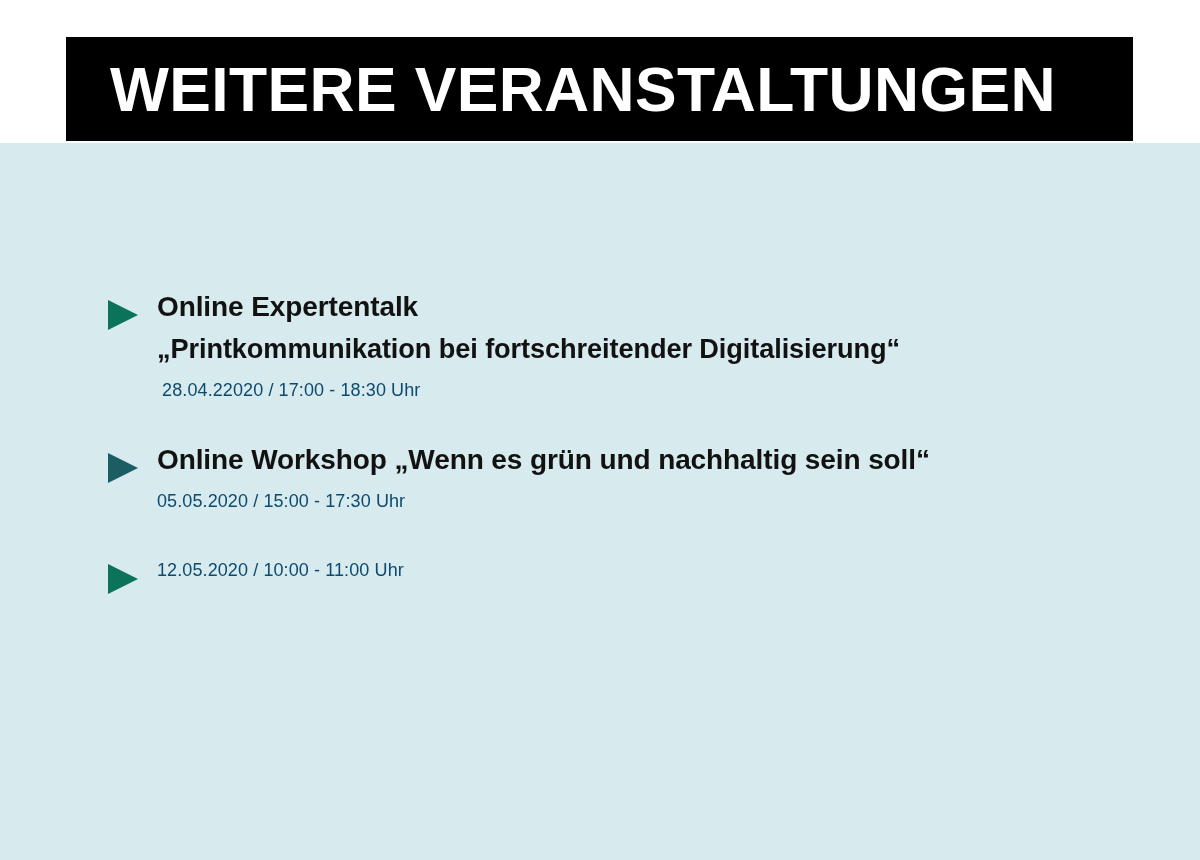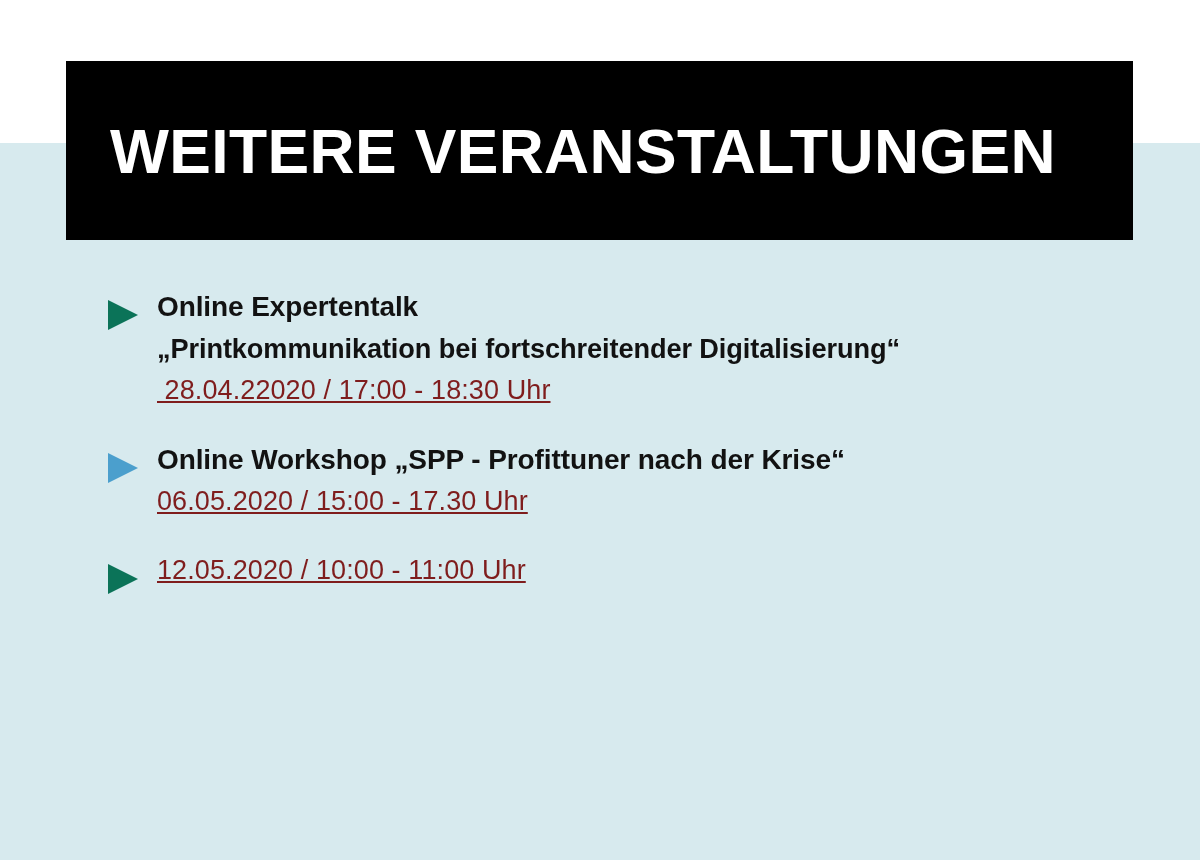--- a/index.html
+++ b/index.html
@@ -27,23 +27,23 @@
     left: 0;
     top: 143px;
     width: 1200px;
     height: 717px;
     background: #d7eaee;
   }
   
   .title-bar {
     position: absolute;
     left: 66px;
-    top: 61px;
+    top: 37px;
     width: 1067px;
-    height: 179px;
+    height: 104px;
     background: #000000;
     overflow: hidden;
   }
   .title-text {
     position: absolute;
     left: 44px;
     top: 50%;
     transform: translateY(-50%);
     color: #ffffff;
     font-family: "Liberation Sans Narrow", "Liberation Sans", "DejaVu Sans", sans-serif;
@@ -88,28 +88,27 @@
     font-size: 28px;
     line-height: 42px;
     letter-spacing: -0.1px;
     white-space: nowrap;
   }
   .event-title.tight {
     transform-origin: left center;
     transform: scaleX(0.97);
   }
   .event-date {
-    color: #7f1d1d;
+    color: #0c4a6e;
     font-family: "Liberation Sans Narrow", "Liberation Sans", "DejaVu Sans", sans-serif;
     font-weight: 400;
-    font-size: 27px;
+    font-size: 18px;
     line-height: 40px;
     letter-spacing: 0.1px;
     white-space: pre;
-    text-decoration: underline;
   }
 </style>
 </head>
 <body>
 
 <div class="poster">
 
   <div class="bg-panel" style="background: rgb(215, 234, 238);"></div>
 
   <div class="title-bar" style="background: rgb(0, 0, 0);">
@@ -118,26 +117,26 @@
 
   <div class="events">
 
     <div class="event">
       <span class="arrow" style="border-left-color: rgb(11, 115, 88);"></span>
       <div class="event-title">Online Expertentalk</div>
       <div class="event-title tight">„Printkommunikation bei fortschreitender Digitalisierung“</div>
       <div class="event-date"> 28.04.22020 / 17:00 - 18:30 Uhr</div>
     </div>
 
+    <div class="event">
+      <span class="arrow" style="border-left-color: rgb(28, 93, 100);"></span>
+      <div class="event-title">Online Workshop „Wenn es grün und nachhaltig sein soll“</div>
+      <div class="event-date">05.05.2020 / 15:00 - 17:30 Uhr</div>
+    </div>
 
-    <div class="event">
-      <span class="arrow" style="border-left-color: rgb(75, 159, 205);"></span>
-      <div class="event-title">Online Workshop „SPP - Profittuner nach der Krise“</div>
-      <div class="event-date">06.05.2020 / 15:00 - 17.30 Uhr</div>
-    </div>
 
     <div class="event">
       <span class="arrow" style="border-left-color: rgb(11, 115, 88);"></span>
       <div class="event-date">12.05.2020 / 10:00 - 11:00 Uhr</div>
     </div>
 
   </div>
 </div>
 
 </body></html>

